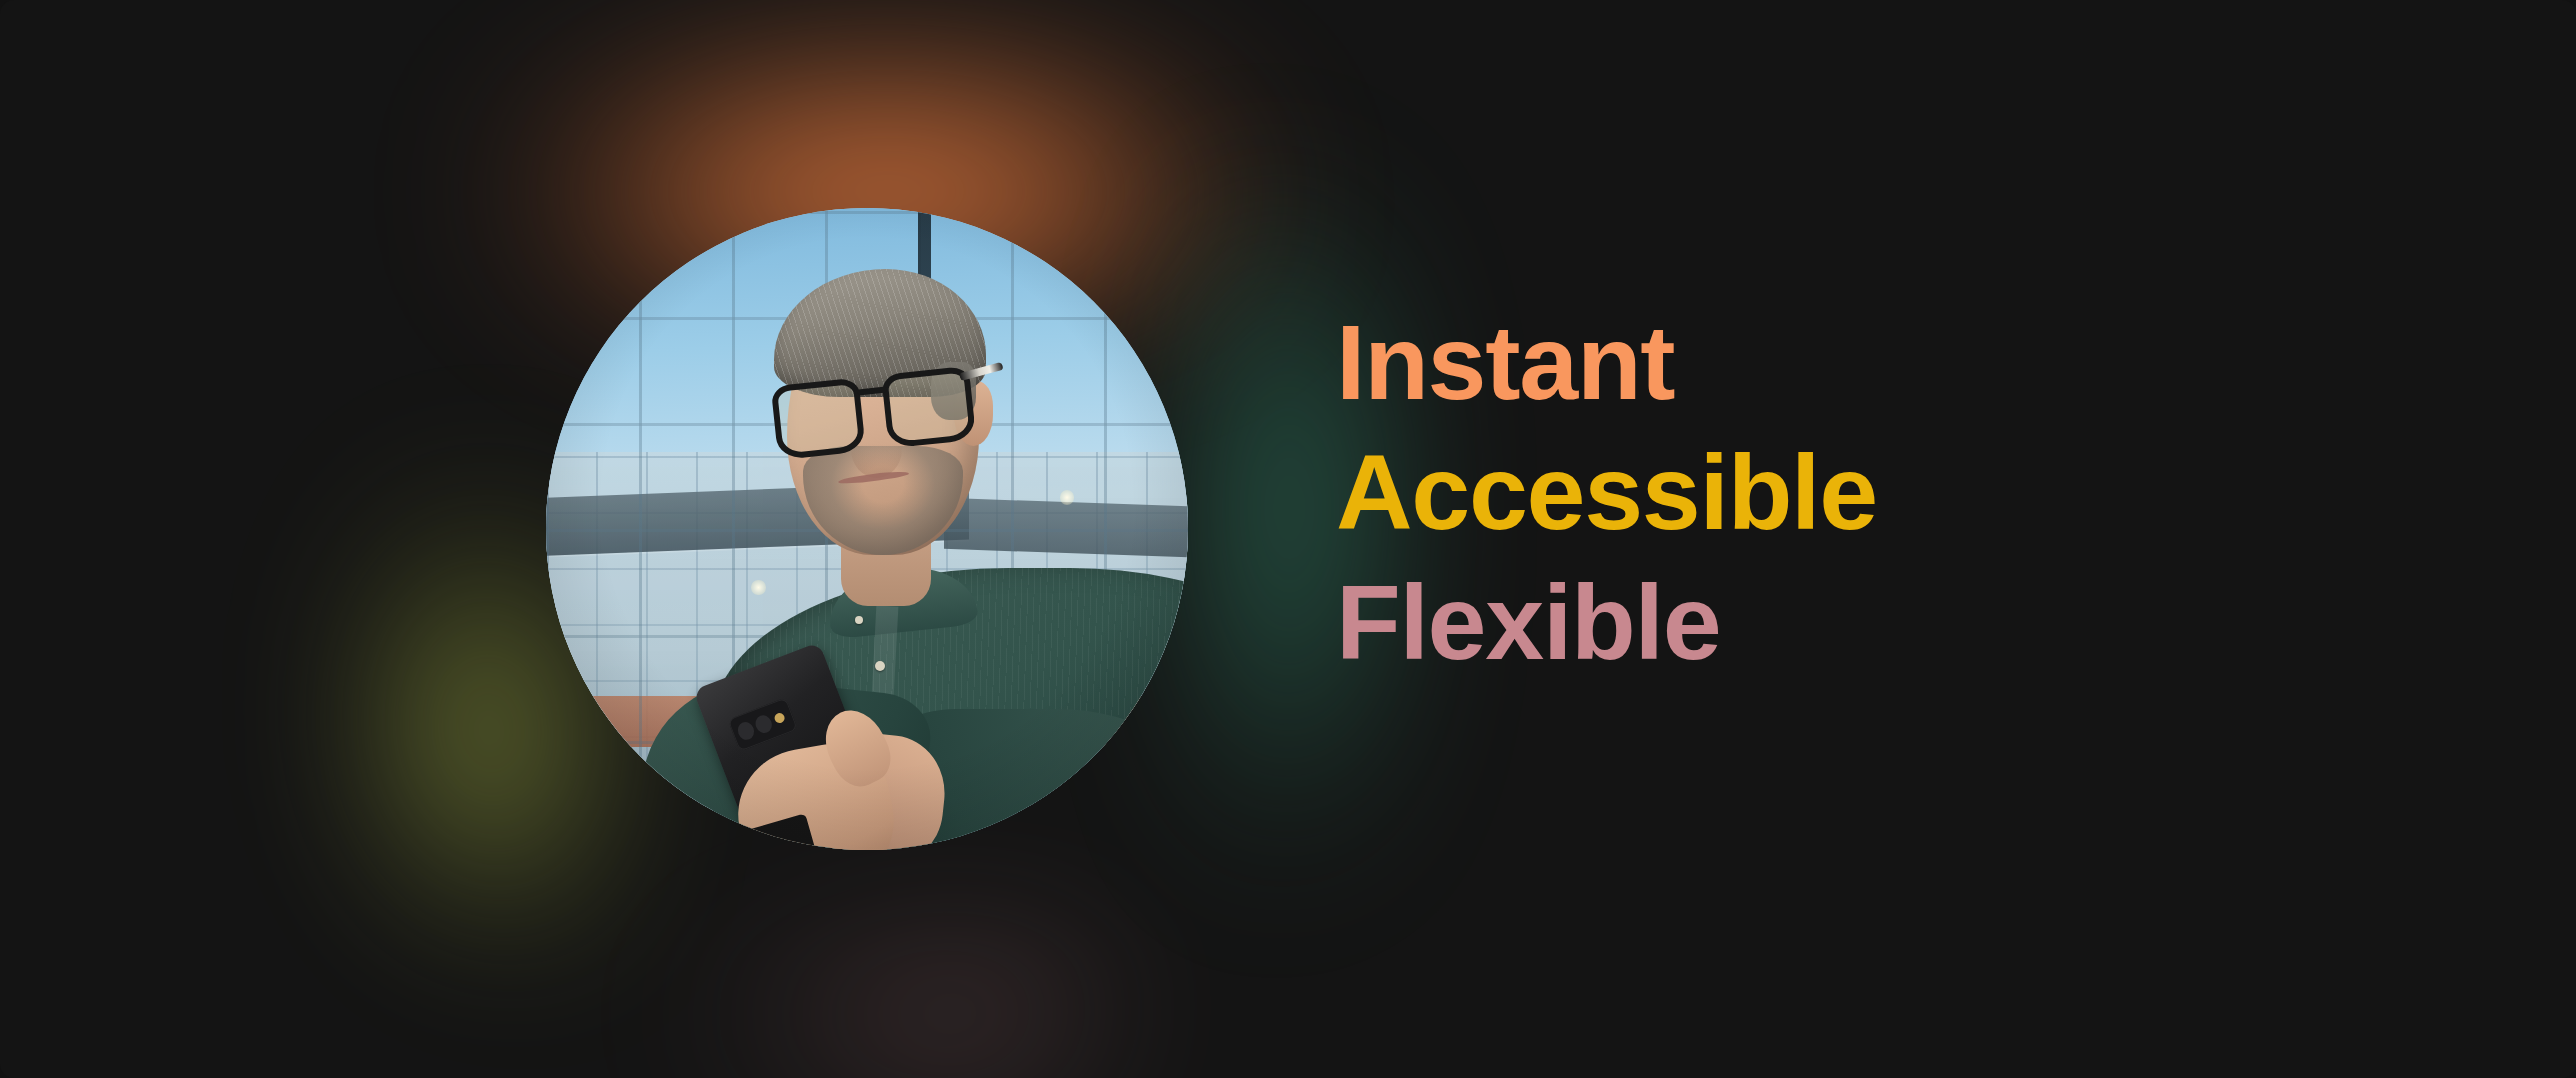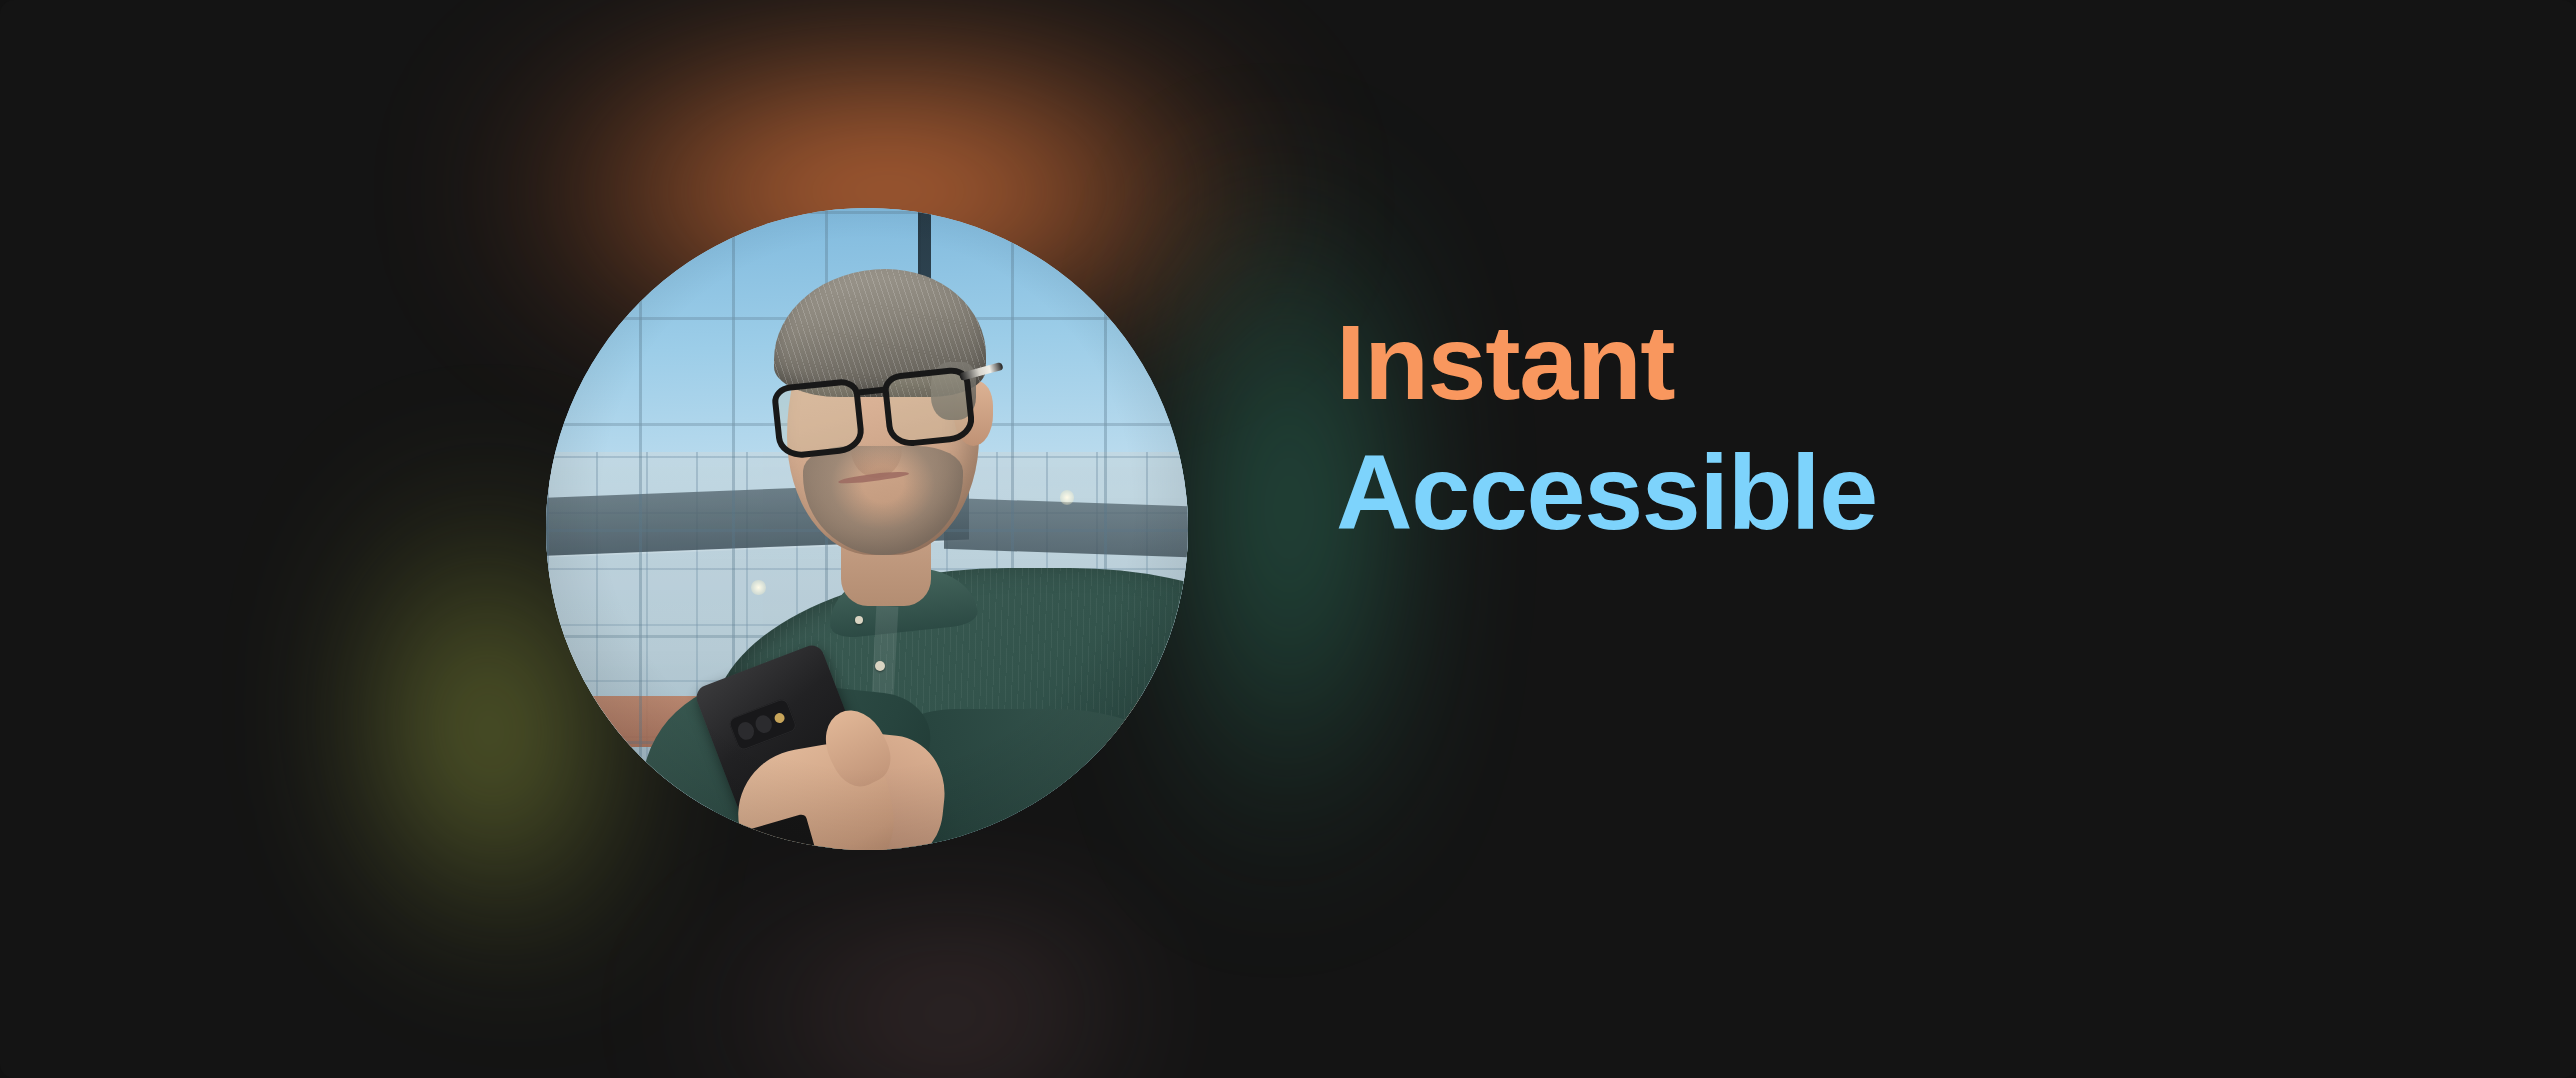--- a/index.html
+++ b/index.html
@@ -400,17 +400,18 @@
         <div class="hand-front"></div>
         <div class="thumb"></div>
         <div class="watch"></div>
       </div>
       <div class="vignette"></div>
     </div>
   </div>
 
   <div class="headline">
     <div class="headline-item" style="color:#f9975e">Instant</div>
-    <div class="headline-item" style="color:#7dd3fc">Accessible</div>
+    <div class="headline-item" style="color:#eab308">Accessible</div>
+    <div class="headline-item" style="color:#c8888f">Flexible</div>
   </div>
 
 </div>
 
 
 </body></html>

